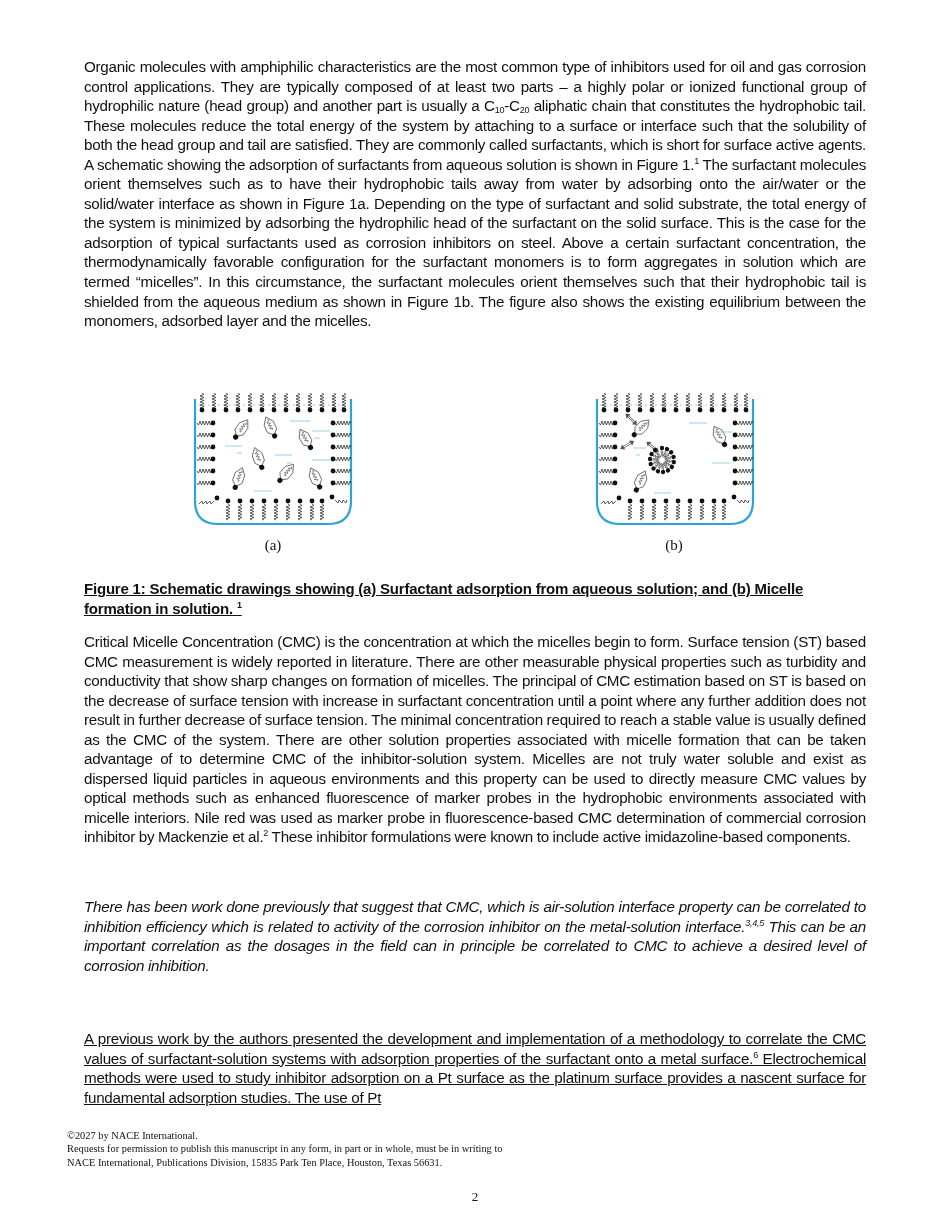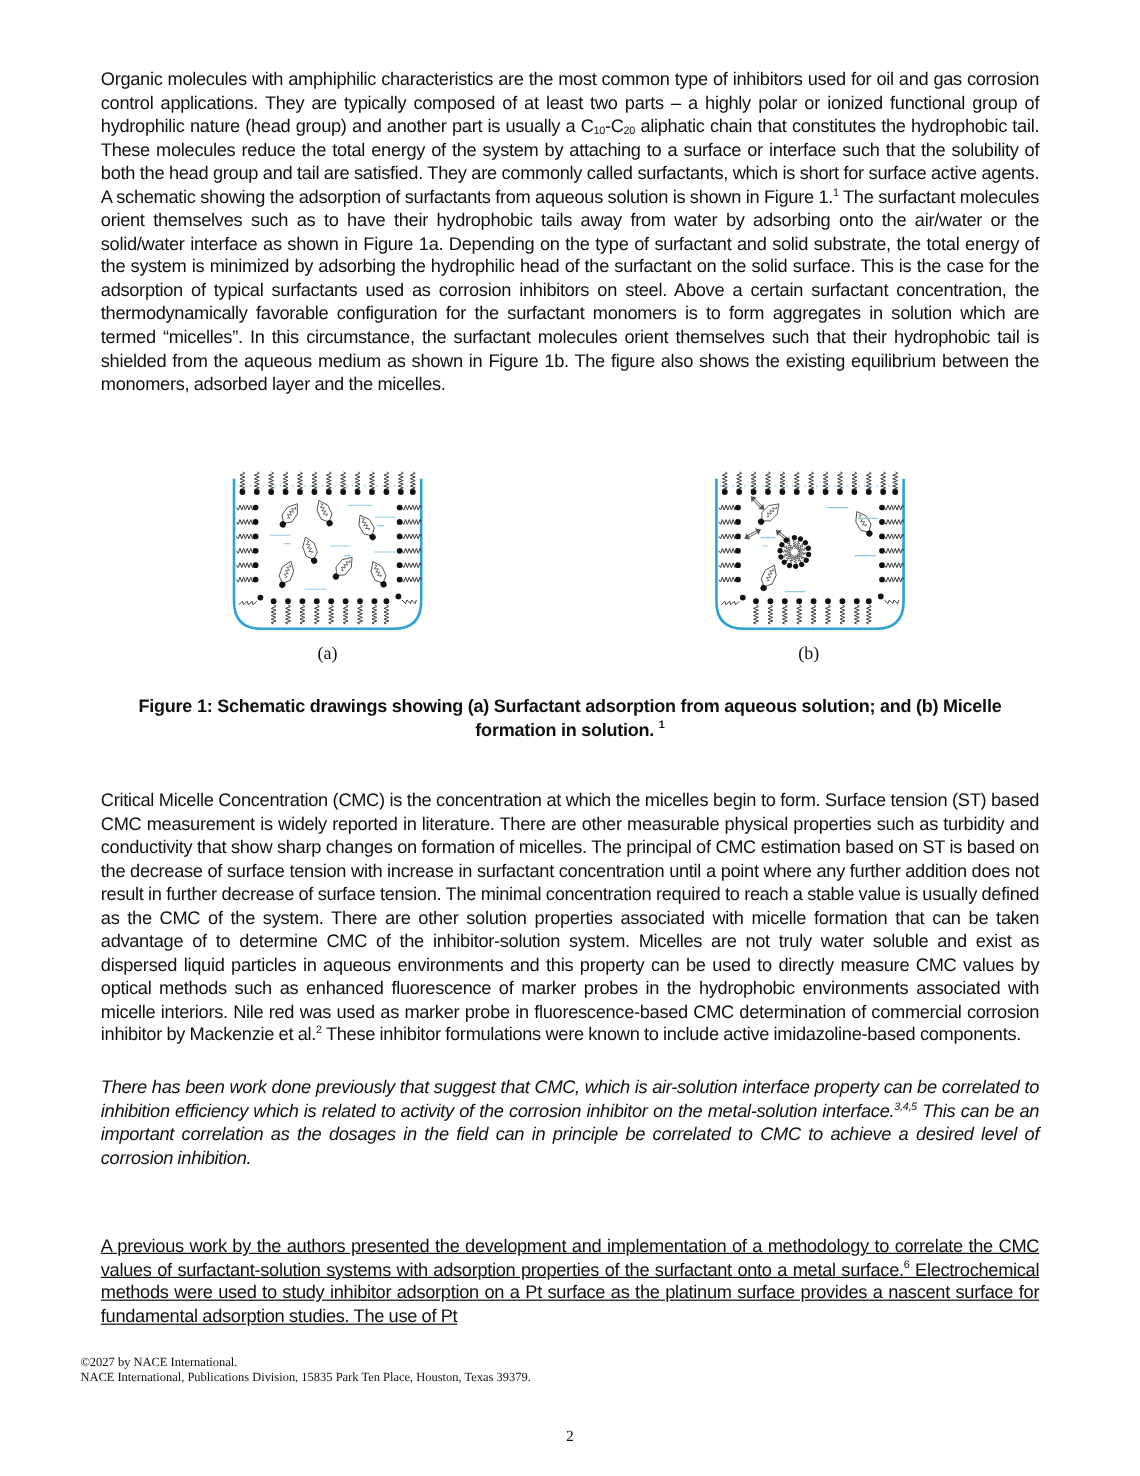--- a/index.html
+++ b/index.html
@@ -8,36 +8,36 @@
   .text-block {
     position: absolute; left: 84px; width: 782px;
     font-family: "Liberation Sans", sans-serif;
     font-size: 15.2px; line-height: 19.55px;
     text-align: justify; letter-spacing: -0.25px; word-spacing: -0.2px;
   }
   .text-block sup, .text-block sub { font-size: 9px; line-height: 0; }
   .text-block sub { vertical-align: -2px; }
   .text-block sup { vertical-align: 6px; }
   #p1 { top: 57px; }
-  #p2 { top: 658px; }
+  #p2 { top: 632px; }
   #p3 { top: 897px; font-style: italic; }
   #p4 { top: 1029px; text-decoration: underline; }
   .figure { position: absolute; }
   #fig-a { left: 192px; top: 393px; width: 162px; height: 136px; }
   #fig-b { left: 594px; top: 393px; width: 162px; height: 136px; }
   .sublabel {
     position: absolute; font-family: "Liberation Serif", serif; font-size: 15px;
     width: 60px; text-align: center;
   }
   #label-a { left: 243px; top: 537px; }
   #label-b { left: 644px; top: 537px; }
   .caption {
     position: absolute; left: 84px; width: 782px; top: 579px;
     font-family: "Liberation Sans", sans-serif; font-weight: bold;
-    font-size: 15px; line-height: 19.5px; text-align: center; letter-spacing: -0.2px;
+    font-size: 15px; line-height: 19.5px; letter-spacing: -0.2px; text-decoration: underline;
   }
   .caption sup { font-size: 9px; vertical-align: 6px; line-height: 0; }
   .footer {
     position: absolute; left: 67px; top: 1129px; width: 800px;
     font-family: "Liberation Serif", serif; font-size: 10.4px; line-height: 13.4px; color: #111;
   }
   .pagenum {
     position: absolute; left: 0; width: 950px; top: 1189px; text-align: center;
     font-family: "Liberation Serif", serif; font-size: 13px;
   }
@@ -318,17 +318,18 @@
   <div class="caption"><span>Figure 1: Schematic drawings showing (a) Surfactant adsorption from aqueous solution; and (b) Micelle formation in solution.</span> <sup>1</sup></div>
 
   <div class="text-block" id="p2"><span>Critical Micelle Concentration (CMC) is the concentration at which the micelles begin to form. Surface tension (ST) based CMC measurement is widely reported in literature. There are other measurable physical properties such as turbidity and conductivity that show sharp changes on formation of micelles. The principal of CMC estimation based on ST is based on the decrease of surface tension with increase in surfactant concentration until a point where any further addition does not result in further decrease of surface tension. The minimal concentration required to reach a stable value is usually defined as the CMC of the system. There are other solution properties associated with micelle formation that can be taken advantage of to determine CMC of the inhibitor-solution system. Micelles are not truly water soluble and exist as dispersed liquid particles in aqueous environments and this property can be used to directly measure CMC values by optical methods such as enhanced fluorescence of marker probes in the hydrophobic environments associated with micelle interiors. Nile red was used as marker probe in fluorescence-based CMC determination of commercial corrosion inhibitor by Mackenzie et al.</span><sup>2</sup><span> These inhibitor formulations were known to include active imidazoline-based components.</span></div>
 
   <div class="text-block" id="p3"><span>There has been work done previously that suggest that CMC, which is air-solution interface property can be correlated to inhibition efficiency which is related to activity of the corrosion inhibitor on the metal-solution interface.</span><sup>3,4,5</sup><span> This can be an important correlation as the dosages in the field can in principle be correlated to CMC to achieve a desired level of corrosion inhibition.</span></div>
 
   <div class="text-block" id="p4"><span>A previous work by the authors presented the development and implementation of a methodology to correlate the CMC values of surfactant-solution systems with adsorption properties of the surfactant onto a metal surface.</span><sup>6</sup><span> Electrochemical methods were used to study inhibitor adsorption on a Pt surface as the platinum surface provides a nascent surface for fundamental adsorption studies. The use of Pt</span></div>
 
   <div class="footer">
     <div>©2027 by NACE International.</div>
-    <div>NACE International, Publications Division, 15835 Park Ten Place, Houston, Texas 39379.</div>
+    <div>Requests for permission to publish this manuscript in any form, in part or in whole, must be in writing to</div>
+    <div>NACE International, Publications Division, 15835 Park Ten Place, Houston, Texas 56631.</div>
   </div>
 
   <div class="pagenum">2</div>
 </div>
 
 </body></html>

